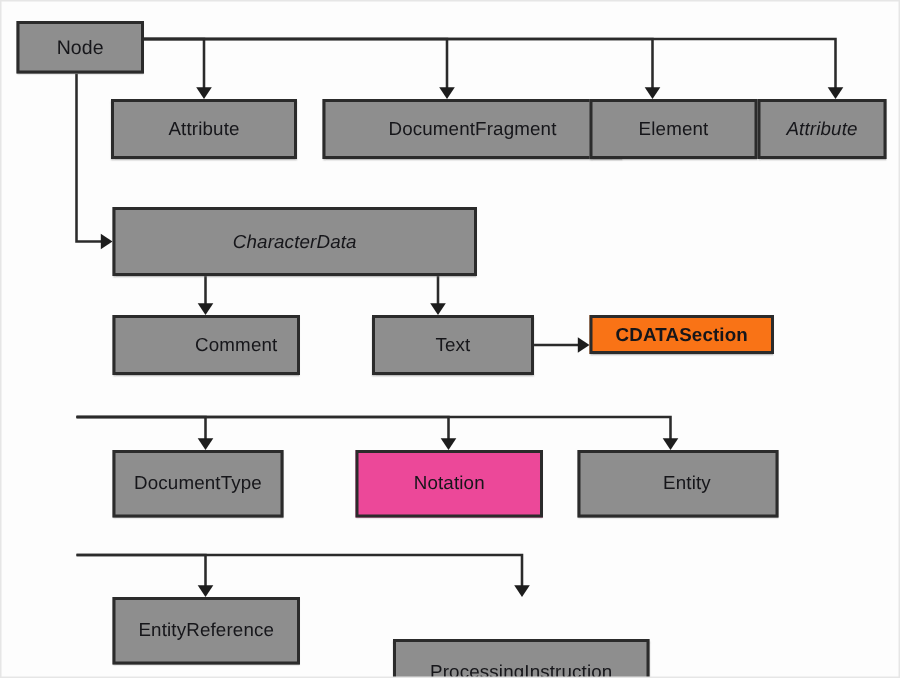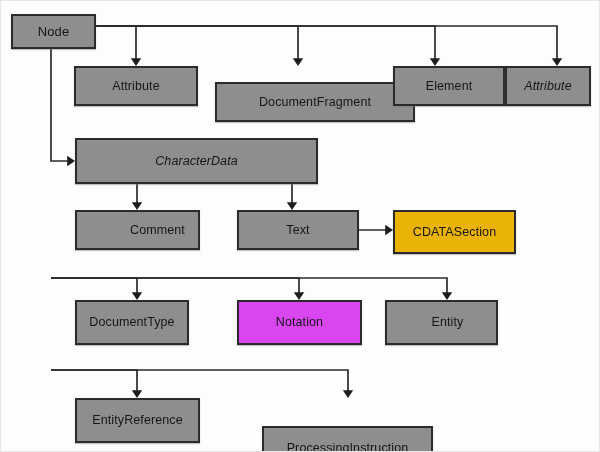--- a/index.html
+++ b/index.html
@@ -93,48 +93,48 @@
       <polyline points="51,370 348,370 348,394" class="edge-line" stroke="#2b2b2b"></polyline>
       <polygon points="348,398 342.8,390.2 353.2,390.2" class="edge-arrow"></polygon>
     </svg>
   <div id="boxes-layer">
       <div class="node-box box-node" style="left: 11px; top: 14px; width: 85px; height: 35px; background: rgb(142, 142, 142); border-color: rgb(43, 43, 43); color: rgb(22, 22, 26);">
         <span class="node-label">Node</span>
       </div>
       <div class="node-box box-document" style="left: 74px; top: 66px; width: 124px; height: 40px; background: rgb(142, 142, 142); border-color: rgb(43, 43, 43); color: rgb(22, 22, 26);">
         <span class="node-label">Attribute</span>
       </div>
-      <div class="node-box box-document-fragment" style="left: 215px; top: 82px; width: 200px; height: 40px; background: rgb(142, 142, 142); border-color: rgb(43, 43, 43); color: rgb(22, 22, 26);">
+      <div class="node-box box-document-fragment" style="left: 215px; top: 66px; width: 200px; height: 40px; background: rgb(142, 142, 142); border-color: rgb(43, 43, 43); color: rgb(22, 22, 26);">
         <span class="node-label">DocumentFragment</span>
       </div>
       <div class="node-box box-element" style="left: 393px; top: 66px; width: 112px; height: 40px; background: rgb(142, 142, 142); border-color: rgb(43, 43, 43); color: rgb(22, 22, 26);">
         <span class="node-label">Element</span>
       </div>
       <div class="node-box box-attribute" style="left: 505px; top: 66px; width: 86px; height: 40px; background: rgb(142, 142, 142); border-color: rgb(43, 43, 43); color: rgb(22, 22, 26); font-style: italic;">
         <span class="node-label">Attribute</span>
       </div>
       <div class="node-box box-character-data" style="left: 75px; top: 138px; width: 243px; height: 46px; background: rgb(142, 142, 142); border-color: rgb(43, 43, 43); color: rgb(22, 22, 26); font-style: italic;">
         <span class="node-label">CharacterData</span>
       </div>
       <div class="node-box box-comment" style="left: 75px; top: 210px; width: 125px; height: 40px; background: rgb(142, 142, 142); border-color: rgb(43, 43, 43); color: rgb(22, 22, 26); padding-left: 40px;">
         <span class="node-label">Comment</span>
       </div>
-      <div class="node-box box-text" style="left: 237px; top: 210px; width: 122px; height: 40px; background: rgb(142, 142, 142); border-color: rgb(43, 43, 43); color: rgb(22, 22, 26);">
+      <div class="node-box box-text" style="left: 248px; top: 210px; width: 108px; height: 40px; background: rgb(142, 142, 142); border-color: rgb(43, 43, 43); color: rgb(22, 22, 26);">
         <span class="node-label">Text</span>
       </div>
-      <div class="node-box box-cdata-section" style="left: 393px; top: 210px; width: 123px; height: 44px; background: #eab308; border-color: rgb(43, 43, 43); color: rgb(22, 22, 26);">
+      <div class="node-box box-cdata-section" style="left: 393px; top: 210px; width: 123px; height: 26px; background: #f97316; border-color: rgb(43, 43, 43); color: rgb(22, 22, 26); font-weight: bold;">
         <span class="node-label">CDATASection</span>
       </div>
       <div class="node-box box-document-type" style="left: 75px; top: 300px; width: 114px; height: 45px; background: rgb(142, 142, 142); border-color: rgb(43, 43, 43); color: rgb(22, 22, 26);">
         <span class="node-label">DocumentType</span>
       </div>
-      <div class="node-box box-notation" style="left: 237px; top: 300px; width: 125px; height: 45px; background: #d946ef; border-color: rgb(43, 43, 43); color: rgb(22, 22, 26);">
+      <div class="node-box box-notation" style="left: 237px; top: 300px; width: 125px; height: 45px; background: #ec4899; border-color: rgb(43, 43, 43); color: rgb(22, 22, 26);">
         <span class="node-label">Notation</span>
       </div>
-      <div class="node-box box-entity" style="left: 385px; top: 300px; width: 113px; height: 45px; background: rgb(142, 142, 142); border-color: rgb(43, 43, 43); color: rgb(22, 22, 26); padding-left: 12px;">
+      <div class="node-box box-entity" style="left: 385px; top: 300px; width: 134px; height: 45px; background: rgb(142, 142, 142); border-color: rgb(43, 43, 43); color: rgb(22, 22, 26); padding-left: 12px;">
         <span class="node-label">Entity</span>
       </div>
       <div class="node-box box-entity-reference" style="left: 75px; top: 398px; width: 125px; height: 45px; background: rgb(142, 142, 142); border-color: rgb(43, 43, 43); color: rgb(22, 22, 26);">
         <span class="node-label">EntityReference</span>
       </div>
       <div class="node-box box-processing-instruction" style="left: 262px; top: 398px; width: 171px; height: 45px; background: rgb(142, 142, 142); border-color: rgb(43, 43, 43); color: rgb(22, 22, 26); margin-top: 28px;">
         <span class="node-label">ProcessingInstruction</span>
       </div>
     </div>
   <div class="frame-border"></div>

